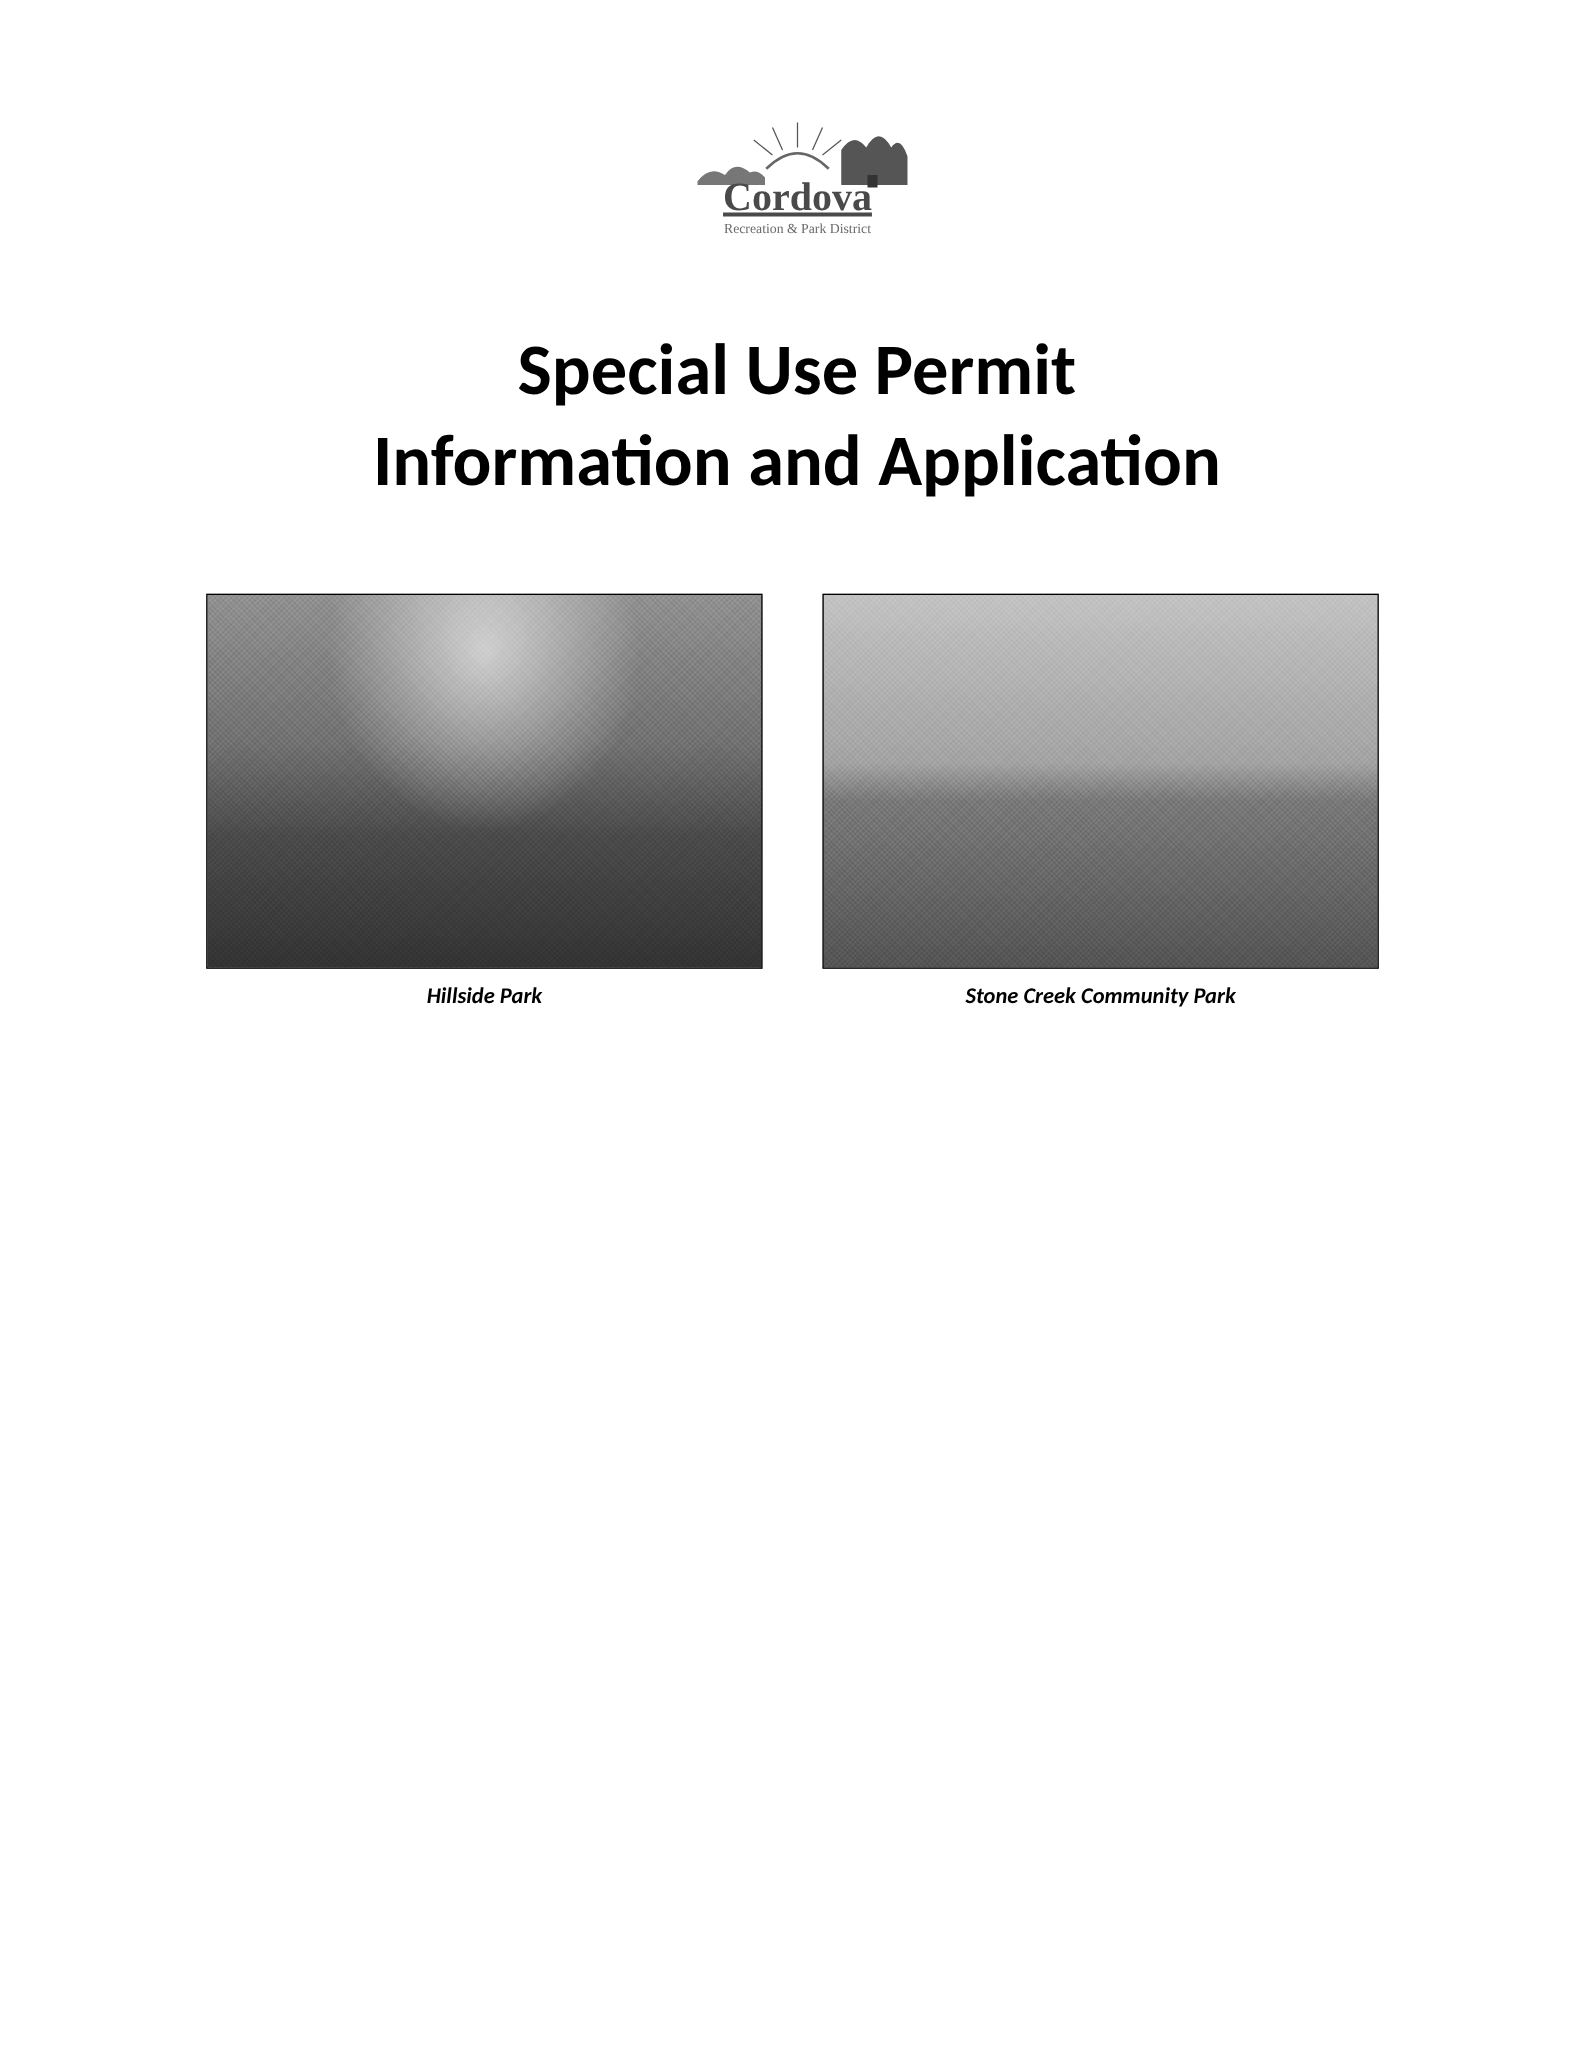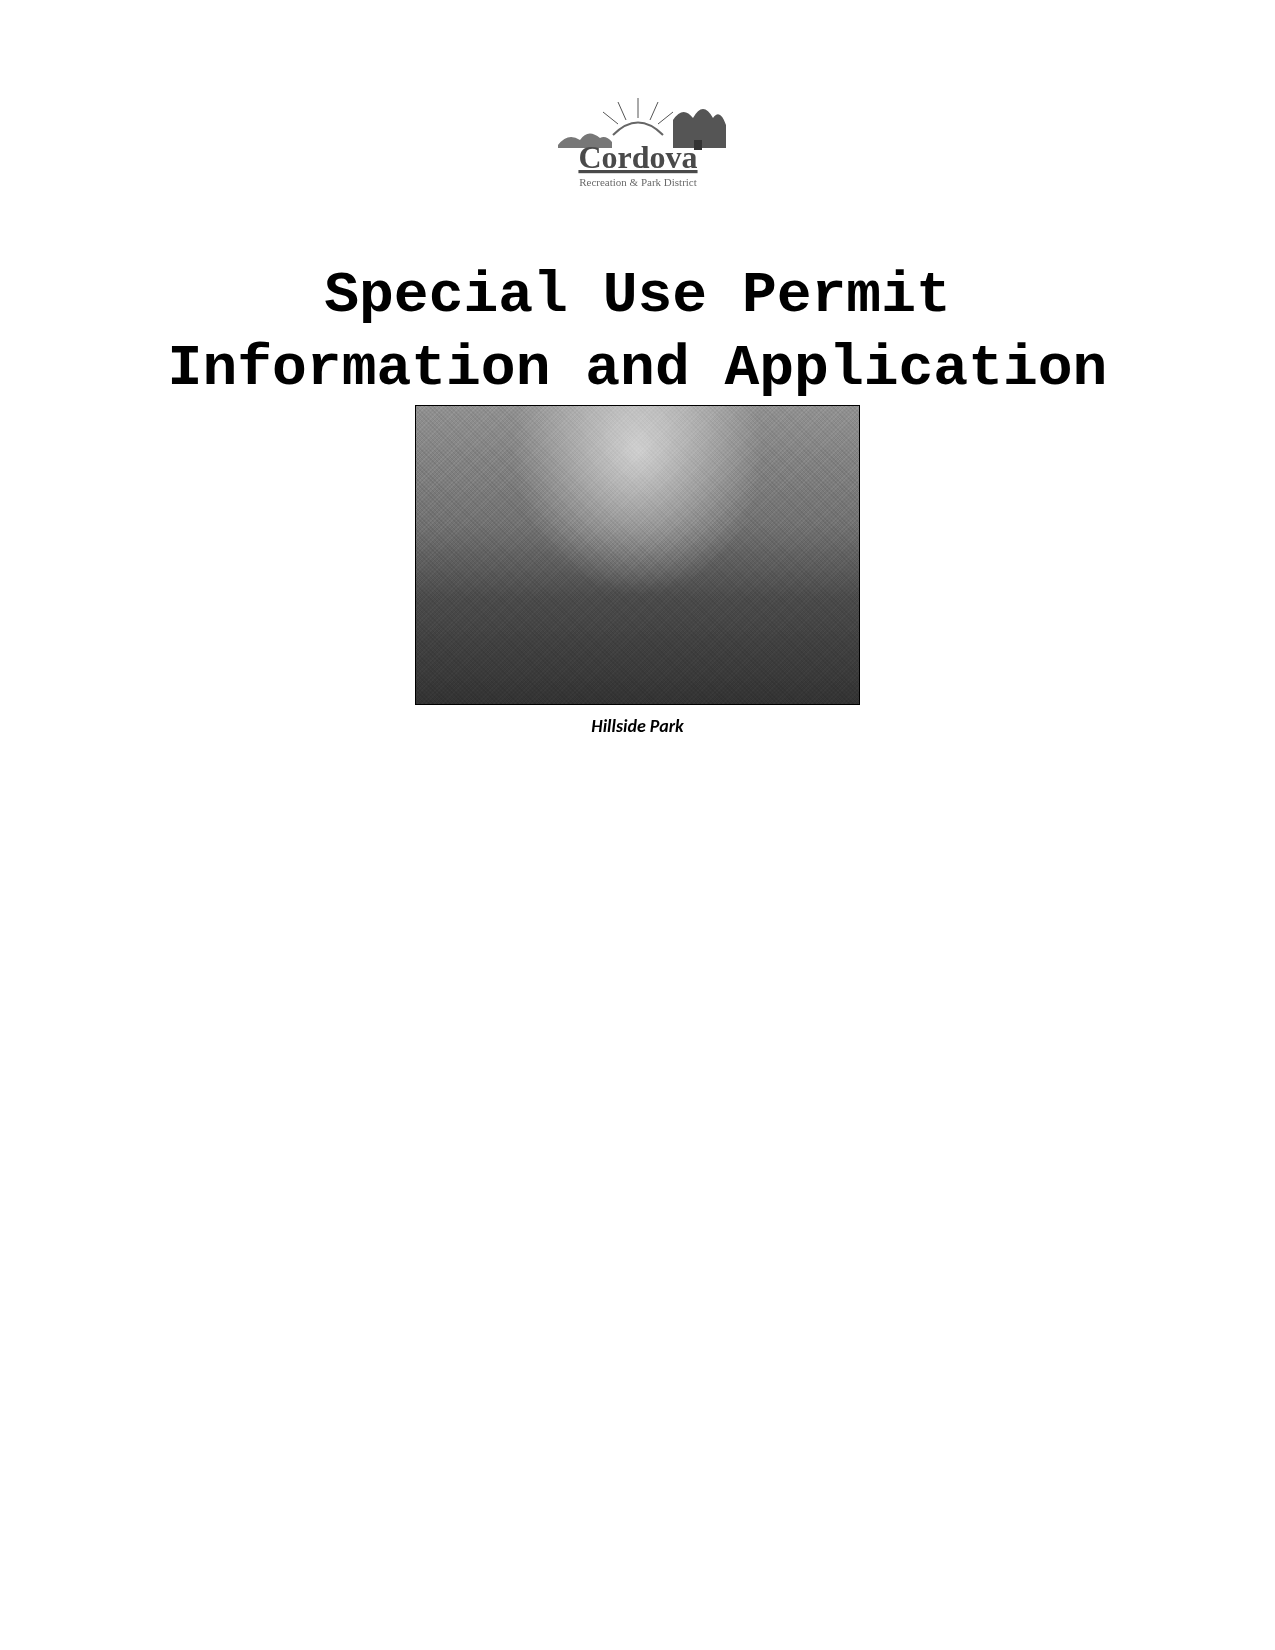--- a/index.html
+++ b/index.html
@@ -27,31 +27,31 @@
       justify-content: center;
       margin-bottom: 60px;
       position: relative;
     }
     .logo-svg {
       width: 260px;
       height: 110px;
     }
     .title-block {
       text-align: center;
-      font-family: Liberation Mono, monospace;
+      margin-bottom: 70px;
     }
     .title-line {
       font-size: 58px;
       font-weight: bold;
       line-height: 1.25;
       letter-spacing: 0px;
     }
     .image-grid {
       display: grid;
-      grid-template-columns: 1fr;
+      grid-template-columns: 1fr 1fr 1fr;
       column-gap: 55px;
       row-gap: 55px;
       width: 945px;
       gap: 48px;
     }
     .grid-cell {
       display: flex;
       flex-direction: column;
       align-items: center;
     }
@@ -138,16 +138,23 @@
 <div class="image-grid">
 
   <div class="grid-cell">
     <div class="park-image img-hillside">
       <div class="park-image-inner"></div>
       <div class="dither-overlay"></div>
     </div>
     <div class="park-caption">Hillside Park</div>
   </div>
 
+  <div class="grid-cell">
+    <div class="park-image img-stonecreek">
+      <div class="park-image-inner"></div>
+      <div class="dither-overlay"></div>
+    </div>
+    <div class="park-caption">Stone Creek Community Park</div>
+  </div>
 
 
 
 </div>
 
 </body></html>

